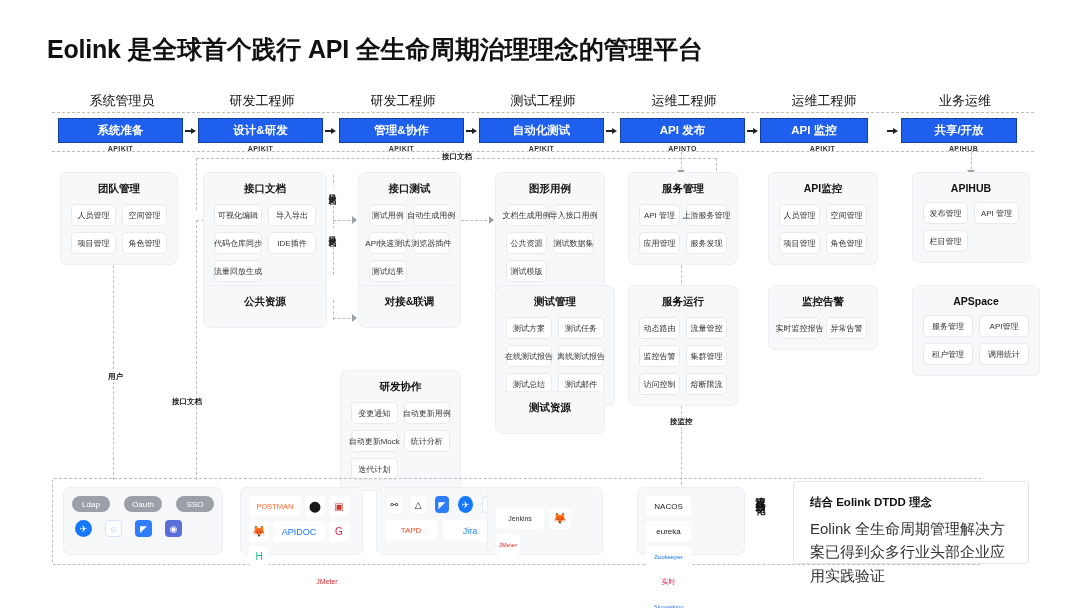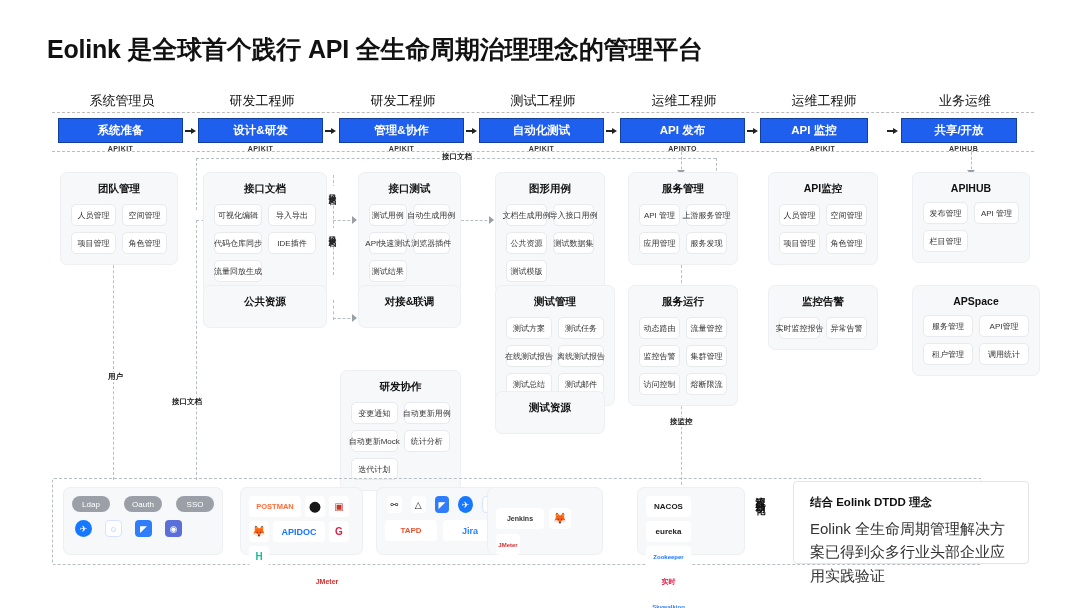--- a/index.html
+++ b/index.html
@@ -104,21 +104,21 @@
   .icon-row { display:flex; gap:8px; align-items:center; }
   .sq-icon {
     width:17px;height:17px;border-radius:4px;
     display:flex;align-items:center;justify-content:center;
     font-size:9px;color:#fff;
   }
   .brand-grid { display:flex; flex-wrap:wrap; gap:4px; }
   .brand {
     background:#fff; border-radius:4px; height:21px;
     display:flex; align-items:center; justify-content:center;
-    font-size:7.5px; font-weight:bold; padding:0 4px;
+    font-size:7.5px; font-weight:normal; padding:0 4px;
     white-space:nowrap; overflow:hidden;
   }
   .vert-text {
     position:absolute; writing-mode:vertical-rl; text-orientation:upright;
     font-size:10px; font-weight:bold; color:#111; letter-spacing:2px;
   }
   .note-box {
     position:absolute; left:793px; top:481px; width:236px; height:83px;
     background:#fff; border:1px solid #E3E5E9; border-radius:4px;
     padding:13px 16px;

